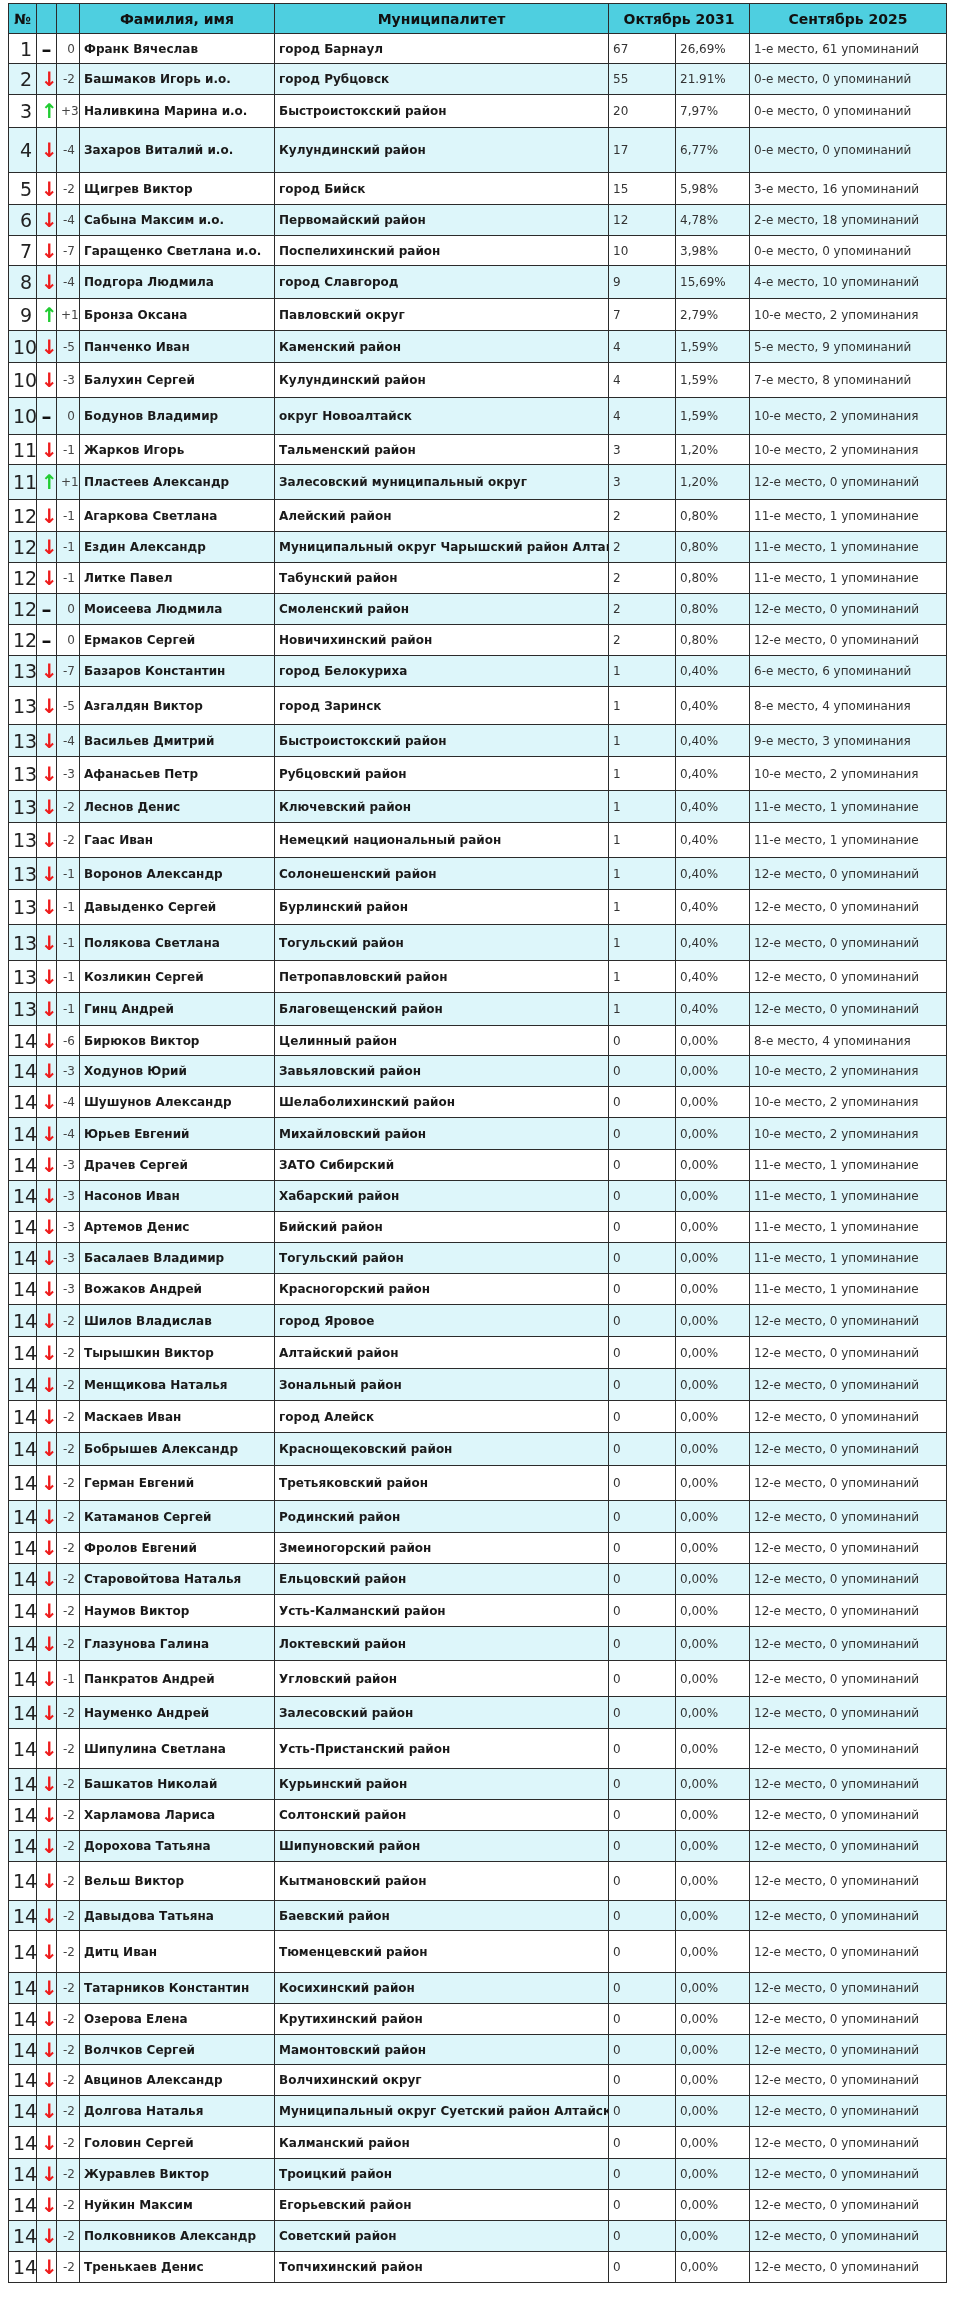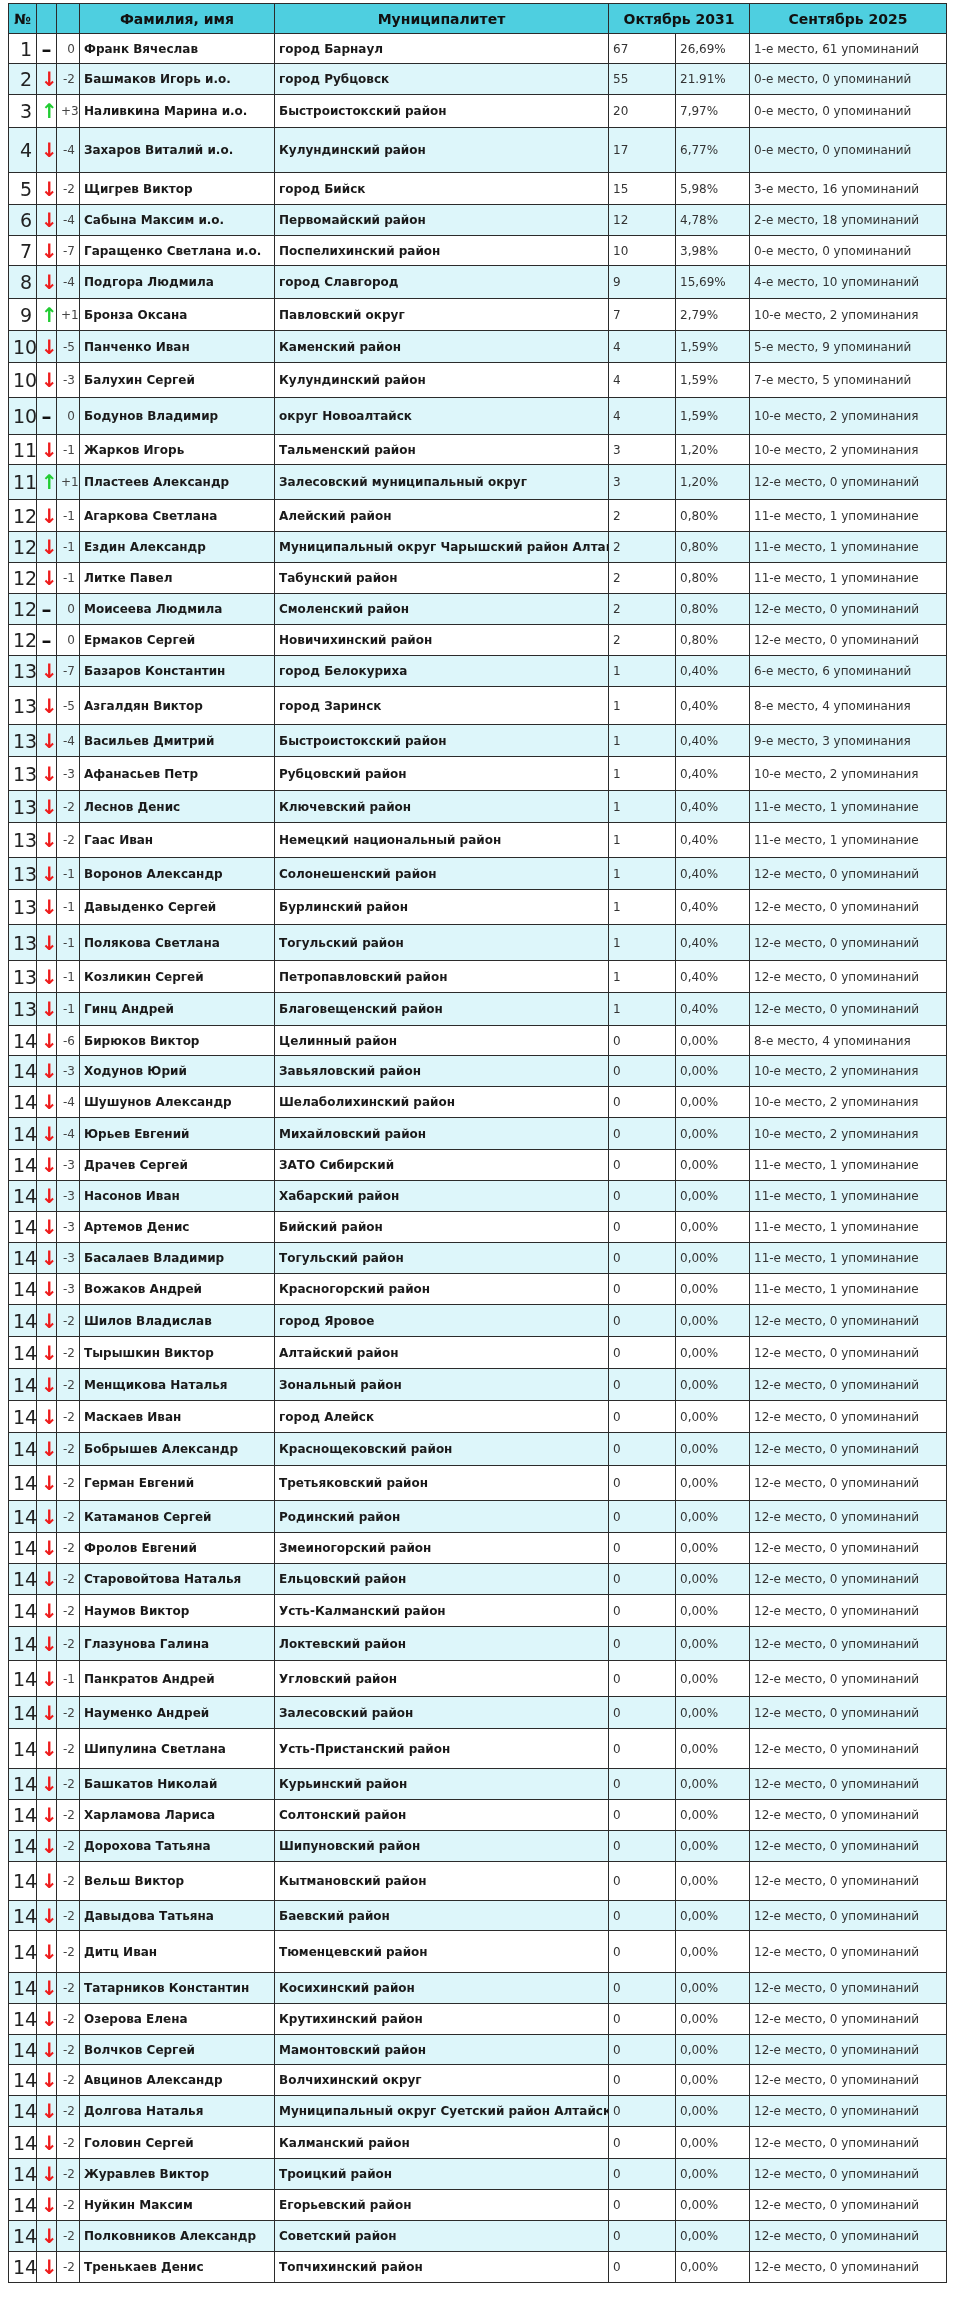--- a/index.html
+++ b/index.html
@@ -157,21 +157,21 @@
         <td class="c-sept">5-е место, 9 упоминаний</td>
       </tr>
       <tr style="height: 35px;">
         <td class="c-rank">10</td>
         <td class="c-arrow"><span class="arrow-down">↓</span></td>
         <td class="c-delta">-3</td>
         <td class="c-name">Балухин Сергей</td>
         <td class="c-muni">Кулундинский район</td>
         <td class="c-count">4</td>
         <td class="c-pct">1,59%</td>
-        <td class="c-sept">7-е место, 5 упоминаний</td>
+        <td class="c-sept">7-е место, 8 упоминаний</td>
       </tr>
       <tr class="alt" style="height: 37px;">
         <td class="c-rank">10</td>
         <td class="c-arrow"><span class="arrow-same">–</span></td>
         <td class="c-delta">0</td>
         <td class="c-name">Бодунов Владимир</td>
         <td class="c-muni">округ Новоалтайск</td>
         <td class="c-count">4</td>
         <td class="c-pct">1,59%</td>
         <td class="c-sept">10-е место, 2 упоминания</td>

